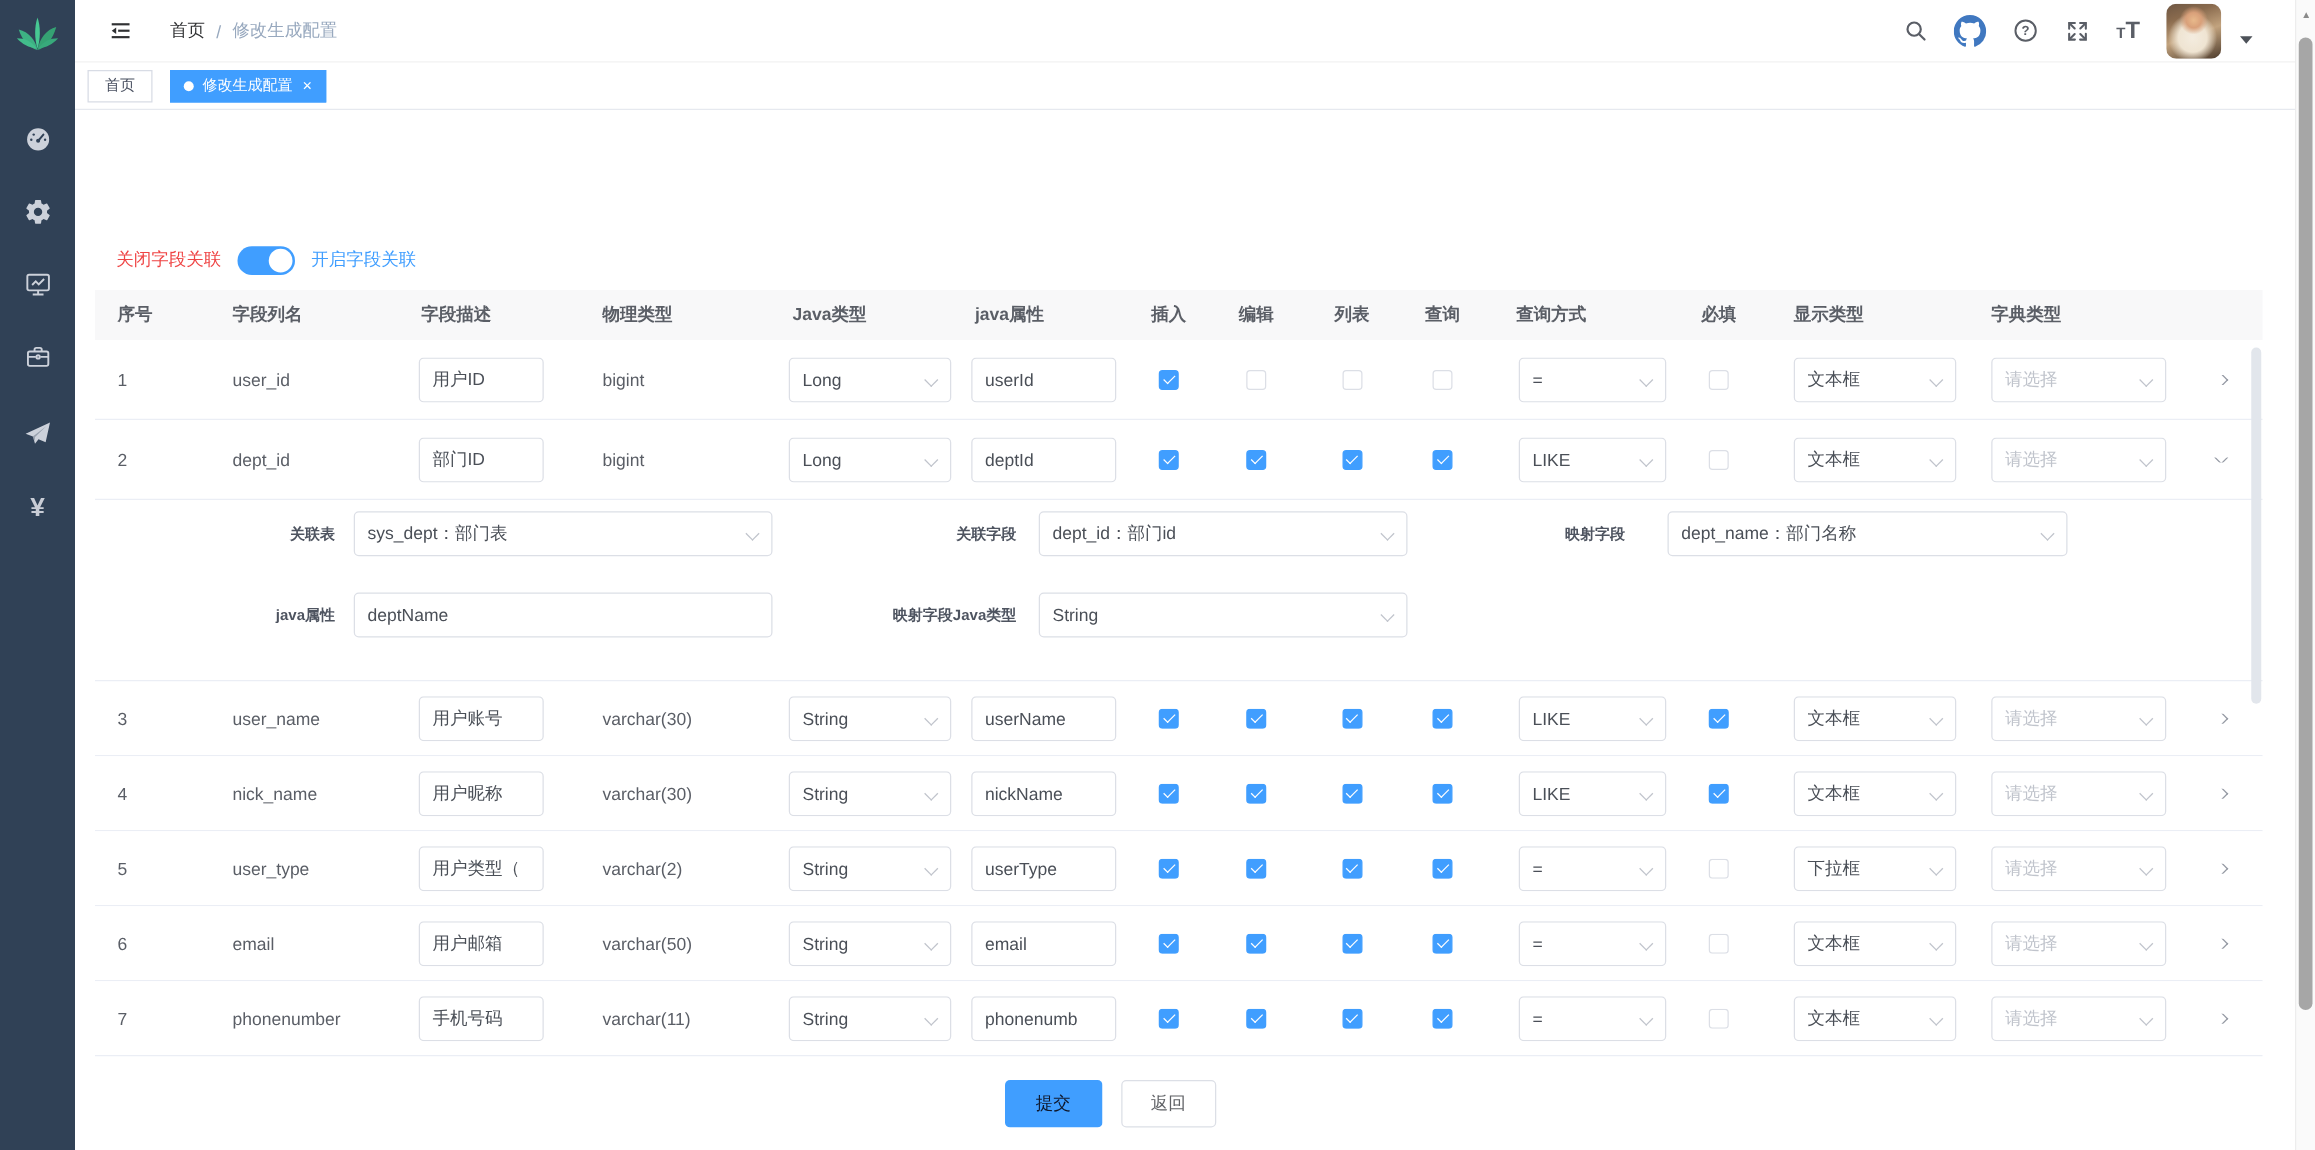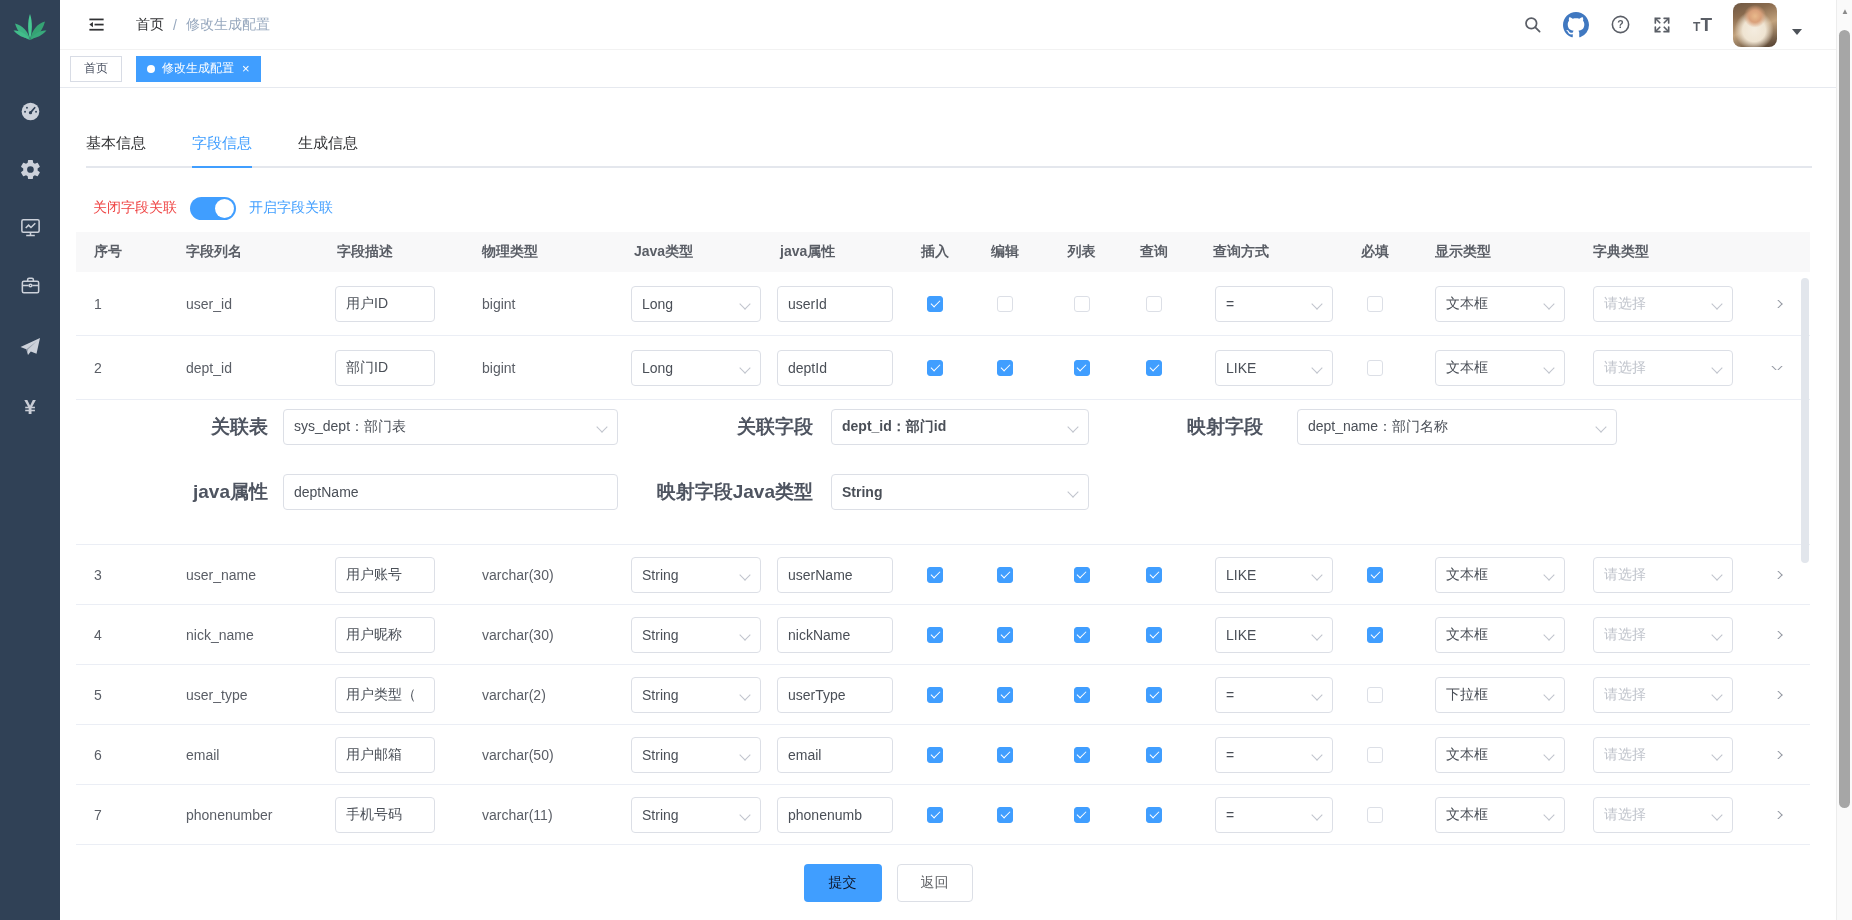--- a/index.html
+++ b/index.html
@@ -89,24 +89,24 @@
     border:solid #fff; border-width:0 1.7px 1.7px 0; transform:rotate(45deg); }
 
   .chev { width:8px; height:8px; border-right:1.4px solid #9499a3; border-bottom:1.4px solid #9499a3; cursor:pointer; }
   .chev.right { transform:rotate(-45deg); }
   .chev.down  { transform:rotate(45deg); margin-top:-4px; }
 
   
   .expansion { position:relative; height:145px; border-bottom:1px solid #ebeef5; background:#fff; }
   .exp-row { position:absolute; left:0; display:flex; align-items:center; }
   .exp-row.a { top:9px; } .exp-row.b { top:74px; }
-  .exp-label { font-weight:bold; color:#4e5460; font-size:19px; text-align:right; }
+  .exp-label { font-weight:bold; color:#4e5460; font-size:12px; text-align:right; }
   .lw192 { width:192px; } .lw195 { width:195px; } .lw174 { width:174px; }
   .exp-sel { margin-left:15px; } .exp-sel2 { margin-left:18px; } .exp-sel3 { margin-left:34px; }
-  .sel.w335 { width:335px; } .sel.w295 { width:258px;font-weight:bold; } .sel.w320 { width:320px; }
+  .sel.w335 { width:335px; } .sel.w295 { width:295px; } .sel.w320 { width:320px; }
   .ipt.w335 { width:335px; }
 
   .table-scroll-thumb { position:absolute; right:1px; top:46px; width:8px; height:285px; border-radius:4px; background:#e2e6ec; cursor:pointer; }
 
   
   .footer-actions { position:absolute; top:776px; left:16px; width:1624px; display:flex; justify-content:center; gap:15px; }
   .btn { height:38px; border-radius:4px; font-size:14px; display:flex; align-items:center; justify-content:center;
     cursor:pointer; font-family:inherit; border:1px solid transparent; }
   .btn.primary { background:#409EFF; color:#0f172a; padding:0 24px; }
   .btn.plain { background:#fff; color:#606266; border-color:#dcdfe6; padding:0 23px; }
@@ -236,25 +236,20 @@
       </span>
       <span class="tag active">
         <span class="dot"></span>
         <span>修改生成配置</span>
         <span class="close">×</span>
       </span>
     </div>
 
     <div class="content">
 
-      <div class="tabs">
-        <span class="tab">基本信息</span>
-        <span class="tab active">字段信息</span>
-        <span class="tab">生成信息</span>
-      </div>
 
       <div class="toggle-row">
         <span class="toggle-label-off">关闭字段关联</span>
         <span class="switch">
             <span class="knob"></span>
           </span>
         <span class="toggle-label-on">开启字段关联</span>
       </div>
 
       <div class="gen-table">

